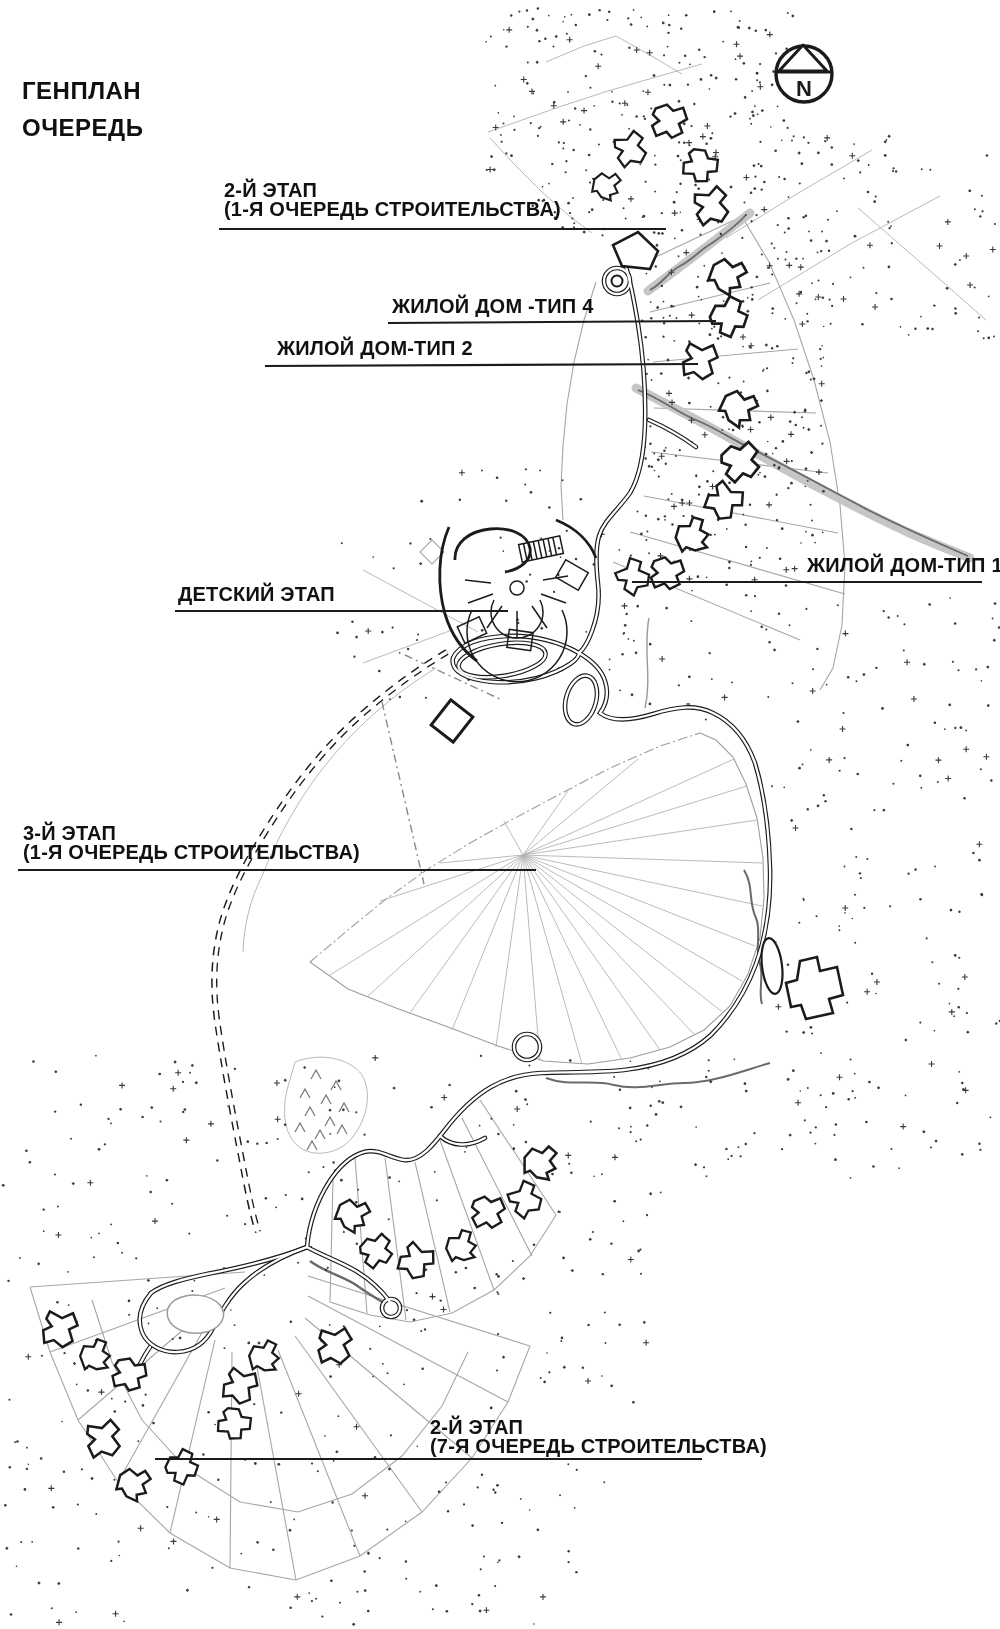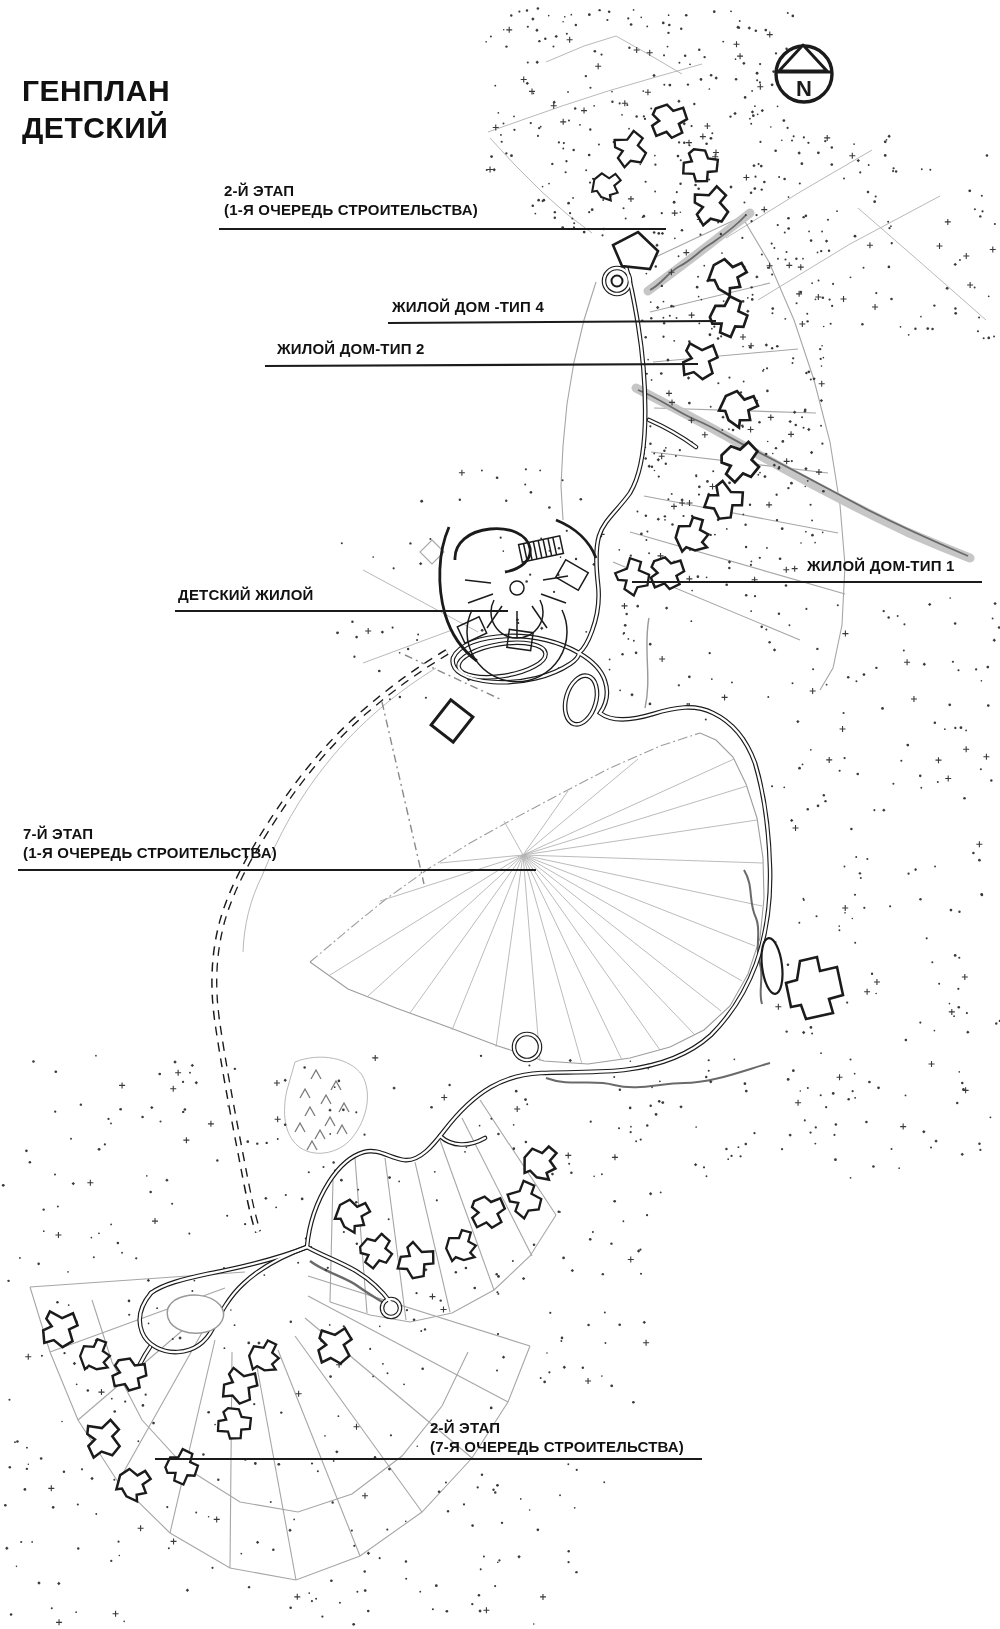--- a/index.html
+++ b/index.html
@@ -1,22 +1,22 @@
 <!DOCTYPE html>
 <html><head>
 <meta charset="utf-8">
 <style>
   html,body{margin:0;padding:0;background:#fff;}
   #stage{position:relative;width:1000px;height:1629px;background:#ffffff;overflow:hidden;
          font-family:"Liberation Sans",sans-serif;}
   #plan-svg{position:absolute;left:0;top:0;width:1000px;height:1629px;}
-  .page-title{position:absolute;left:22px;top:72px;font-size:30px;line-height:37px;
+  .page-title{position:absolute;left:22px;top:72px;font-size:24px;line-height:37px;
               font-weight:bold;color:#111;letter-spacing:0.5px;}
   .page-title span{display:block;}
-  .map-label{position:absolute;font-size:15px;line-height:19px;font-weight:bold;
+  .map-label{position:absolute;font-size:20px;line-height:19px;font-weight:bold;
              color:#111;white-space:nowrap;letter-spacing:0.2px;}
   .map-label span{display:block;}
   
   .road-casing{fill:none;stroke:#1b1b1b;stroke-width:4.6;stroke-linecap:round;}
   .road-core{fill:none;stroke:#ffffff;stroke-width:2.3;stroke-linecap:round;}
   .ring-casing{fill:#ffffff;stroke:#1b1b1b;stroke-width:4.6;}
   .ring-core{fill:none;stroke:#ffffff;stroke-width:2.3;}
   .dash-casing{fill:none;stroke:#1b1b1b;stroke-width:6.2;stroke-dasharray:9 7;}
   .dash-core{fill:none;stroke:#ffffff;stroke-width:3.4;}
   .parcel{fill:none;stroke:#a6a6a6;stroke-width:1.1;}
@@ -1638,46 +1638,46 @@
     <g>
       <circle class="compass-stroke" cx="804" cy="74" r="28"></circle>
       <line class="compass-stroke" x1="777" y1="72" x2="831" y2="72" style="stroke-width:3"></line>
       <path d="M803,45 L779,71 L827,71 Z" style="fill:#fff;stroke:#1b1b1b;stroke-width:3;stroke-linejoin:round"></path>
       <text x="804" y="96" text-anchor="middle" style="font-family:'Liberation Sans',sans-serif;font-size:22px;font-weight:bold;fill:#1b1b1b">N</text>
     </g>
   </svg>
 
   <div class="page-title">
     <span>ГЕНПЛАН</span>
-    <span>ДЕТСКИЙ</span>
+    <span>ОЧЕРЕДЬ</span>
   </div>
 
   <div class="map-label" style="left:224px;top:181px">
     <span>2-Й ЭТАП</span>
     <span>(1-Я ОЧЕРЕДЬ СТРОИТЕЛЬСТВА)</span>
   </div>
 
   <div class="map-label" style="left:392px;top:297px">
     <span>ЖИЛОЙ ДОМ -ТИП 4</span>
   </div>
 
   <div class="map-label" style="left:277px;top:339px">
     <span>ЖИЛОЙ ДОМ-ТИП 2</span>
   </div>
 
   <div class="map-label" style="left:807px;top:556px">
     <span>ЖИЛОЙ ДОМ-ТИП 1</span>
   </div>
 
   <div class="map-label" style="left:178px;top:585px">
-    <span>ДЕТСКИЙ ЖИЛОЙ</span>
+    <span>ДЕТСКИЙ ЭТАП</span>
   </div>
 
   <div class="map-label" style="left:23px;top:824px">
-    <span>7-Й ЭТАП</span>
+    <span>3-Й ЭТАП</span>
     <span>(1-Я ОЧЕРЕДЬ СТРОИТЕЛЬСТВА)</span>
   </div>
 
   <div class="map-label" style="left:430px;top:1418px">
     <span>2-Й ЭТАП</span>
     <span>(7-Я ОЧЕРЕДЬ СТРОИТЕЛЬСТВА)</span>
   </div>
 
 </div>
 

